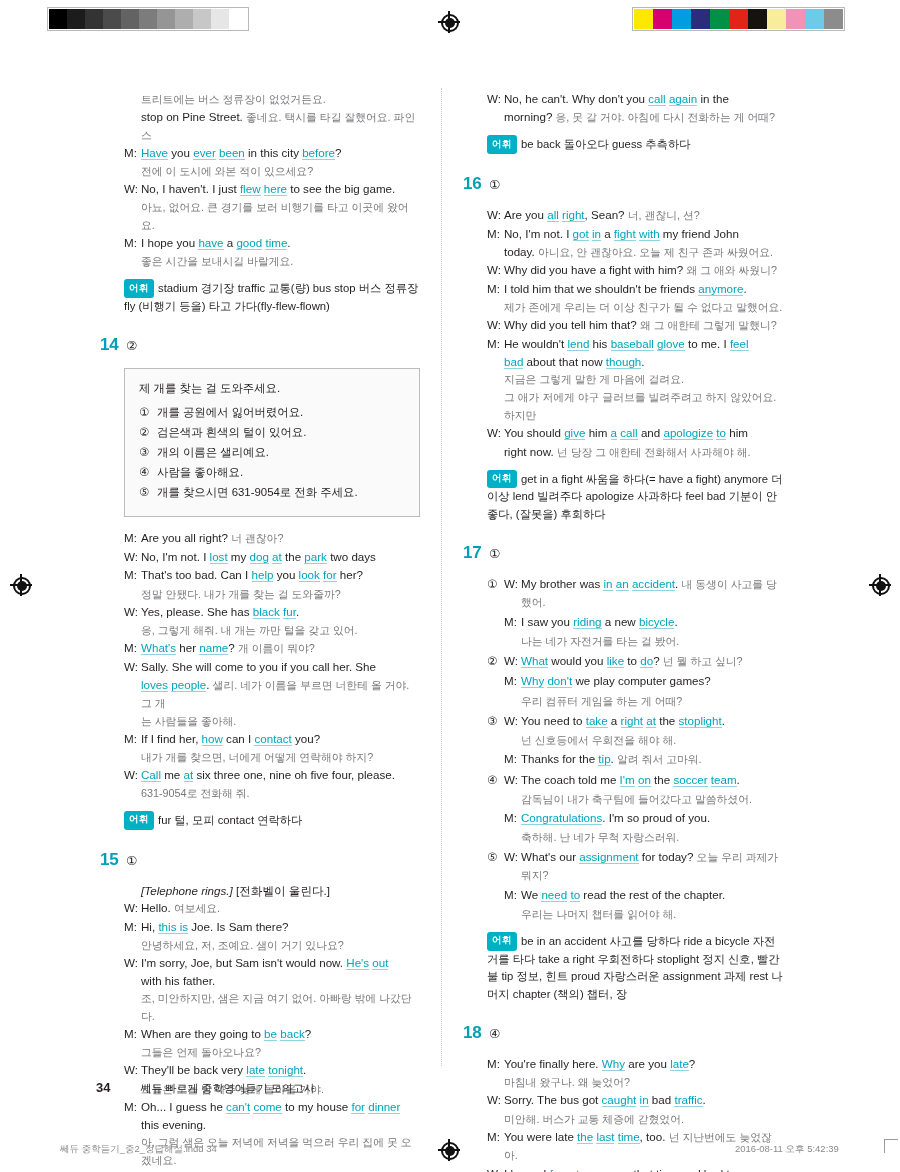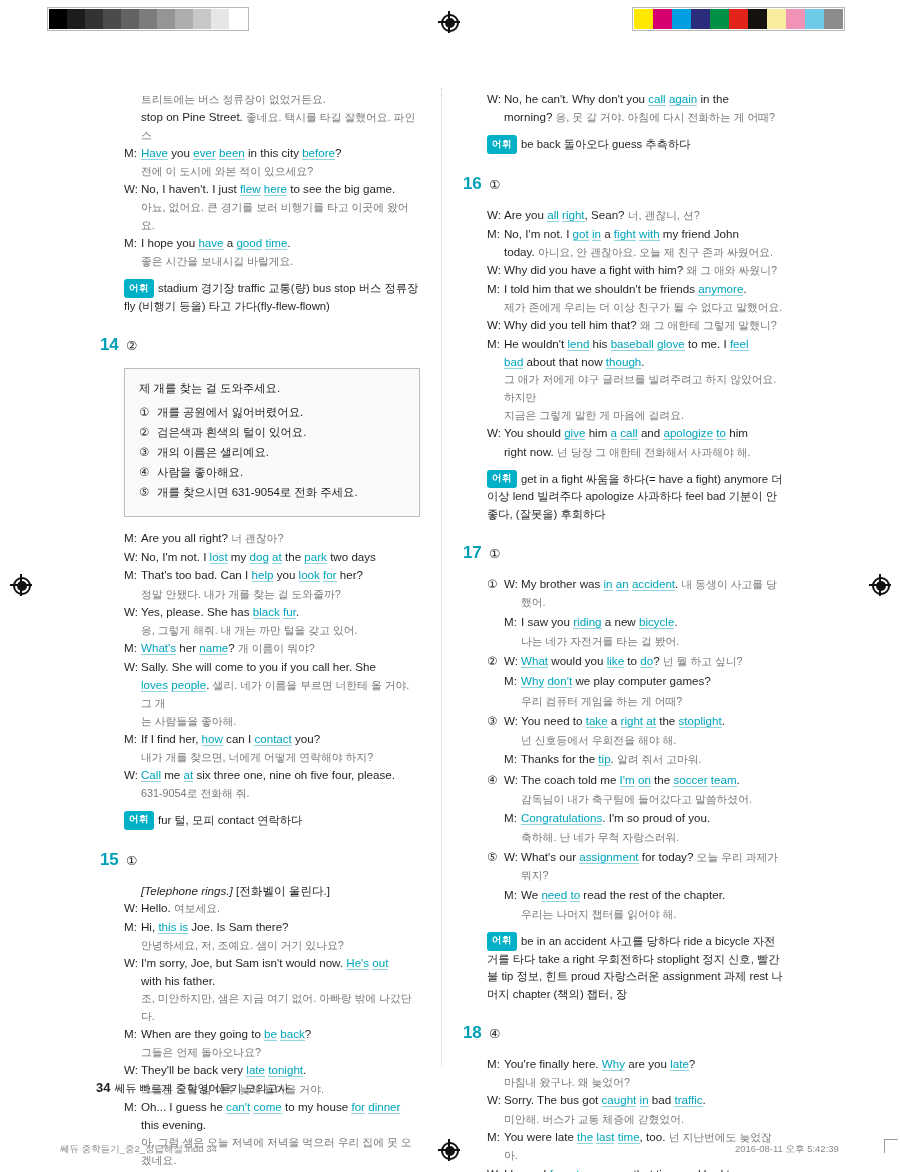--- a/index.html
+++ b/index.html
@@ -149,21 +149,21 @@
   .script-box .opt .mk { flex: 0 0 18px; }
 
   
   .mini { display: flex; margin-bottom: 1px; }
   .mini .mk { flex: 0 0 17px; }
   .mini .body { flex: 1 1 auto; }
 
   
   .folio {
     position: absolute; left: 96px; top: 1080px;
-    display: flex; align-items: baseline; gap: 4px;
+    display: flex; align-items: baseline; gap: 30px;
     font-size: 12px;
   }
   .folio-num { font-weight: bold; font-size: 13px; color: #231f20; }
   .folio-title { font-size: 11px; color: #231f20; }
 
   .slug-left {
     position: absolute; left: 60px; top: 1143px;
     font-size: 9.5px; color: #8b8b8b;
   }
   .slug-right {
@@ -411,22 +411,22 @@
           <div class="cont"><span class="kr">제가 존에게 우리는 더 이상 친구가 될 수 없다고 말했어요.</span></div>
           <div class="ln">
             <span class="spk">W:</span>
             <span class="txt"><span class="en">Why did you tell him that? </span><span class="kr">왜 그 애한테 그렇게 말했니?</span></span>
           </div>
           <div class="ln">
             <span class="spk">M:</span>
             <span class="txt"><span class="en">He wouldn't </span><u class="key">lend</u><span class="en"> his </span><u class="key">baseball</u><span class="en"> </span><u class="key">glove</u><span class="en"> to me. I </span><u class="key">feel</u></span>
           </div>
           <div class="cont"><u class="key">bad</u><span class="en"> about that now </span><u class="key">though</u><span class="en">.</span></div>
+          <div class="cont"><span class="kr">지금은 그렇게 말한 게 마음에 걸려요.</span></div>
           <div class="cont"><span class="kr">그 애가 저에게 야구 글러브를 빌려주려고 하지 않았어요. 하지만</span></div>
-          <div class="cont"><span class="kr">지금은 그렇게 말한 게 마음에 걸려요.</span></div>
           <div class="ln">
             <span class="spk">W:</span>
             <span class="txt"><span class="en">You should </span><u class="key">give</u><span class="en"> him </span><u class="key">a</u><span class="en"> </span><u class="key">call</u><span class="en"> and </span><u class="key">apologize</u><span class="en"> </span><u class="key">to</u><span class="en"> him</span></span>
           </div>
           <div class="cont"><span class="en">right now. </span><span class="kr">넌 당장 그 애한테 전화해서 사과해야 해.</span></div>
         </div>
       <div class="vocab">
         <span class="vocab-badge">어휘</span><span>get in a fight 싸움을 하다(= have a fight) anymore 더 이상 lend 빌려주다 apologize 사과하다 feel bad 기분이 안 좋다, (잘못을) 후회하다</span>
       </div>
     </div>

